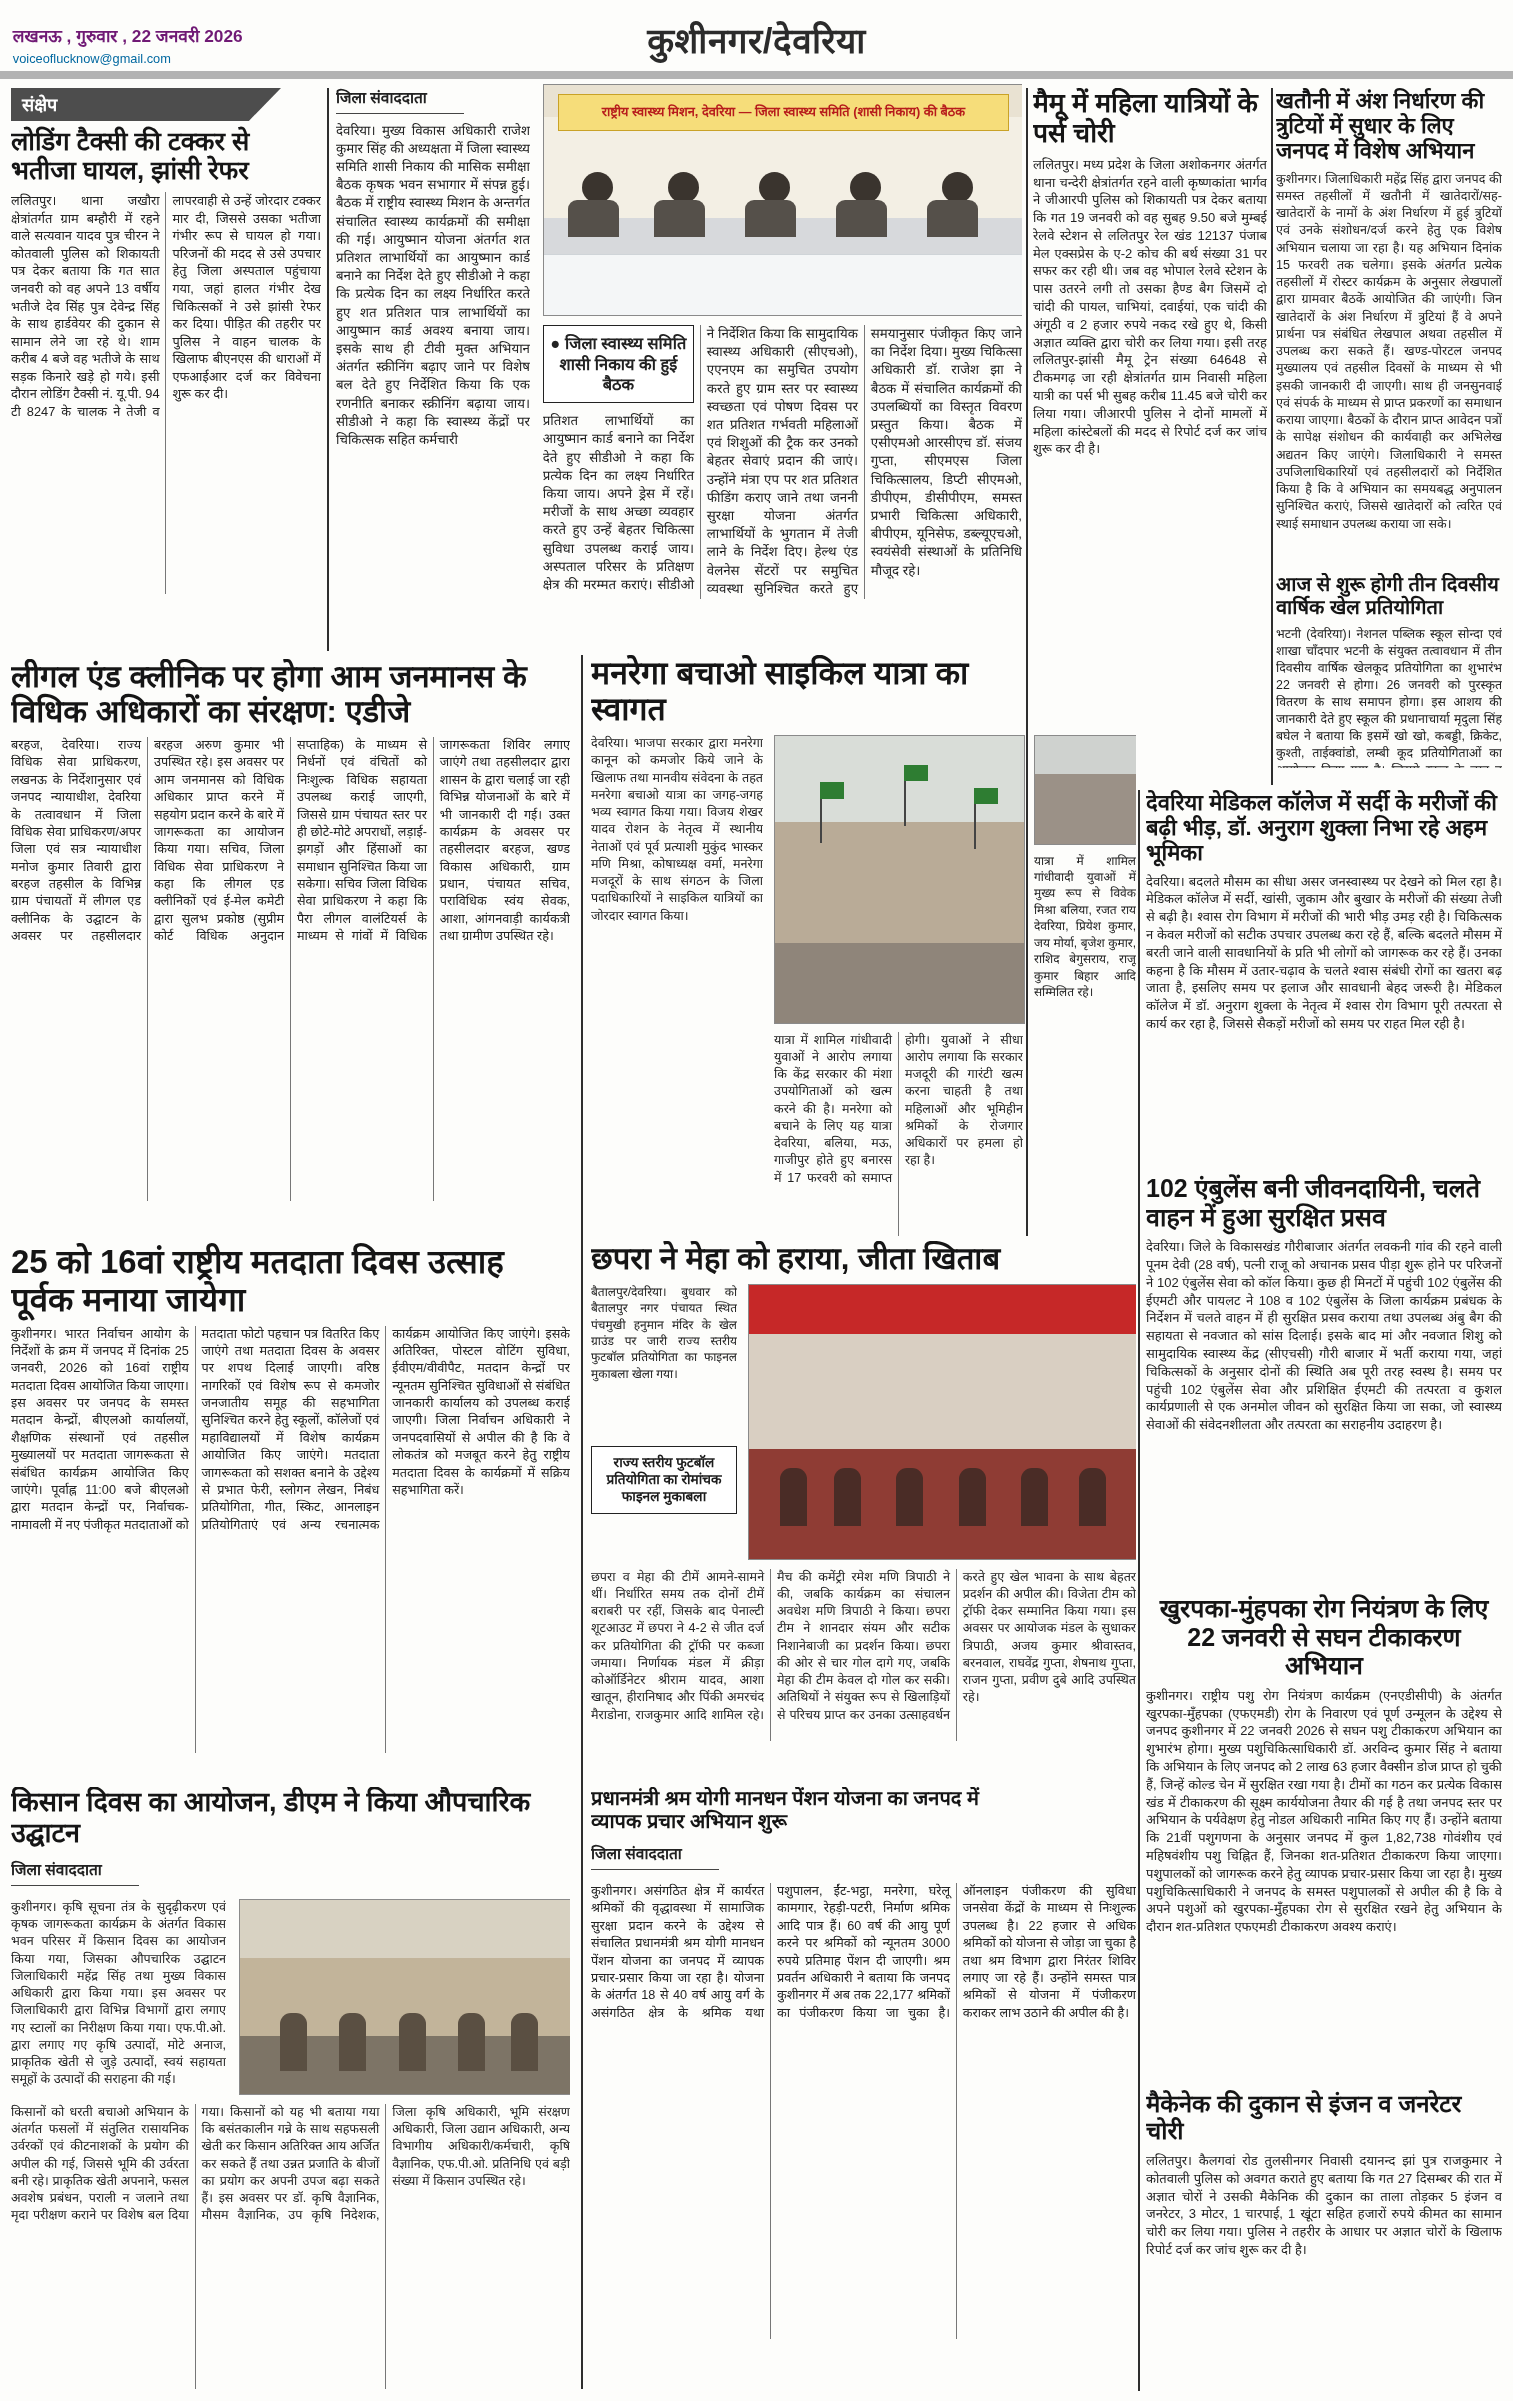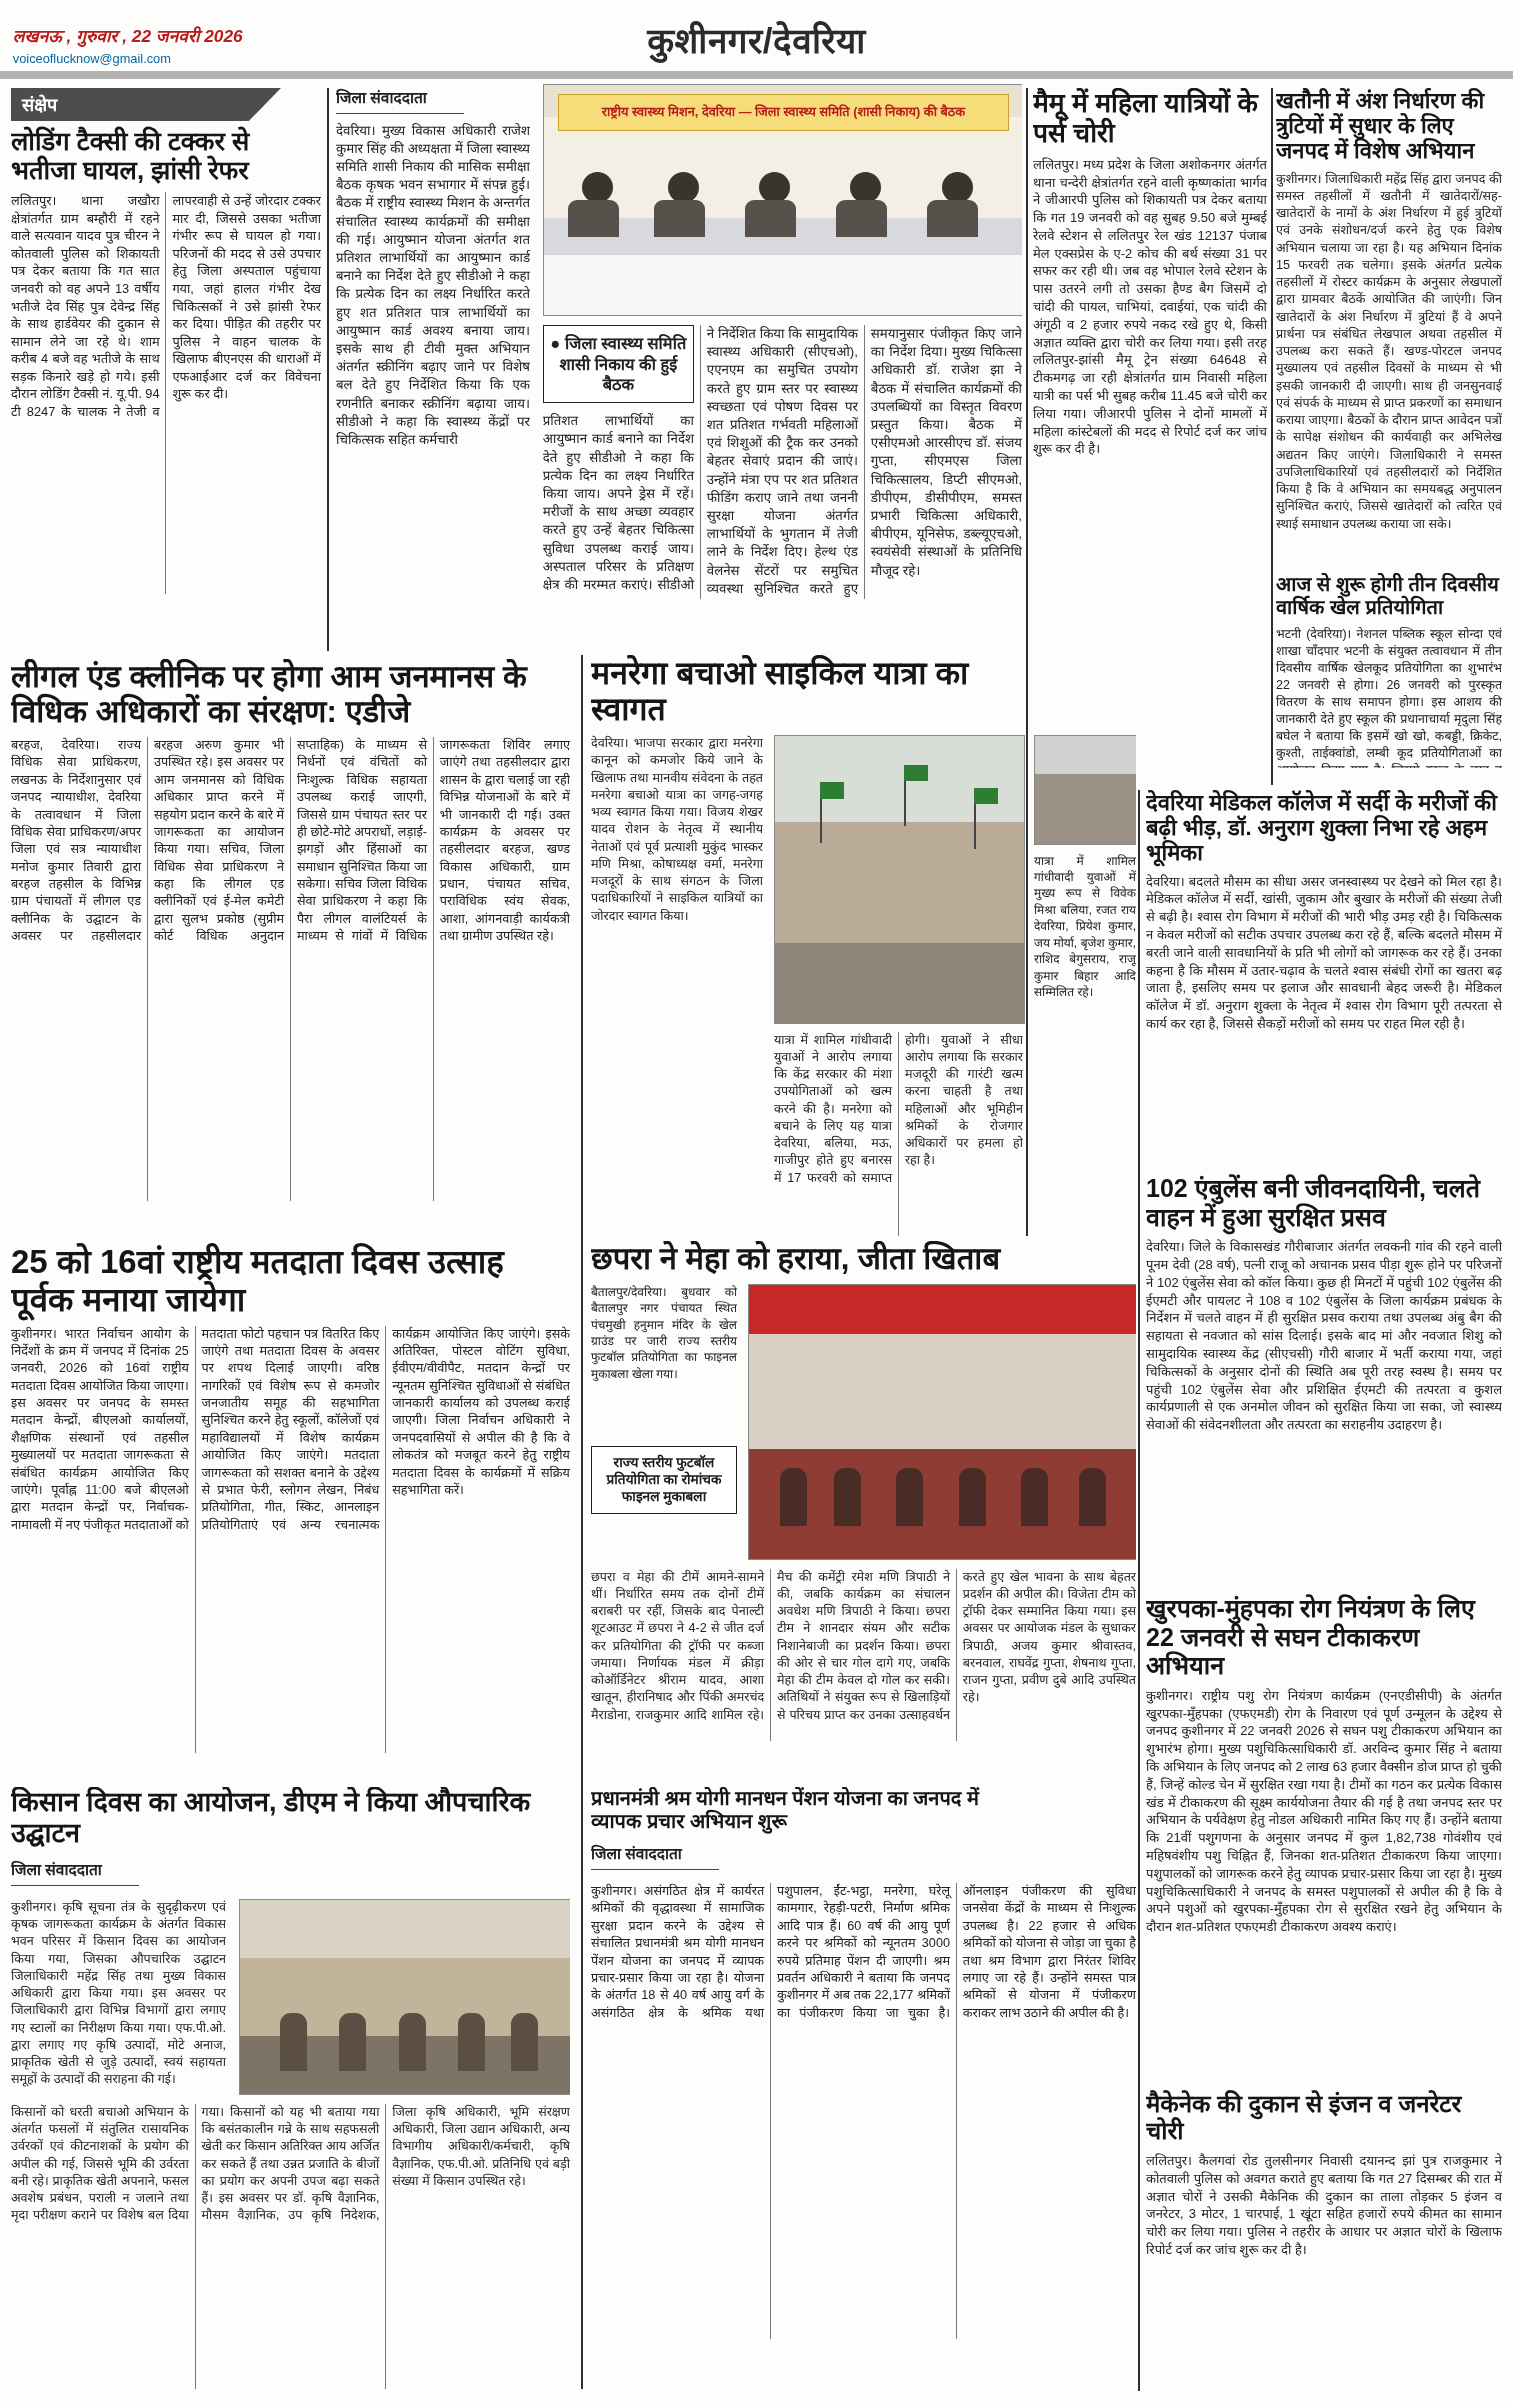--- a/index.html
+++ b/index.html
@@ -1,19 +1,19 @@
 <!DOCTYPE html>
 <html style="font-size:14.6px"><head>
 <meta charset="utf-8">
 <style>
   html,body{margin:0;padding:0;background:#e8e8e4;}
   #page{position:relative;width:1513px;height:2401px;background:#fdfdfb;margin:0 auto;
         font-family:"Liberation Sans","DejaVu Sans",sans-serif;color:#1c1c1c;overflow:hidden;}
   
-  .dateline{position:absolute;left:12.8px;top:24px;font-size:17.3px;font-weight:bold;color:#b91c1c;font-style:italic;}
+  .dateline{position:absolute;left:12.8px;top:24px;font-size:17.3px;font-weight:bold;color:#701a75;}
   .email{position:absolute;left:12.8px;top:51px;font-size:12.8px;color:#0369a1;}
   .edition{position:absolute;left:0;right:0;top:16.4px;text-align:center;font-size:35px;font-weight:bold;color:#2b2b2b;letter-spacing:0.5px;}
   .masthead{position:absolute;right:14.6px;top:9px;font-size:42px;font-weight:bold;color:#111;white-space:nowrap;}
   .masthead .gray{color:#9a9a9a;}
   .pagenum{color:#9a9a9a;font-size:40px;margin-left:12.8px;}
   .grayrule{position:absolute;left:0;top:71px;width:1513px;height:8.2px;background:#b3b3b3;}
   
   .art{position:absolute;overflow:hidden;}
   .hl{font-weight:bold;color:#151515;line-height:1.14;margin:0 0 7.3px 0;}
   .byline{font-size:15.5px;font-weight:bold;color:#222;border-bottom:1.4px solid #444;
@@ -188,21 +188,21 @@
     <h2 class="hl" style="font-size:22px;">देवरिया मेडिकल कॉलेज में सर्दी के मरीजों की बढ़ी भीड़, डॉ. अनुराग शुक्ला निभा रहे अहम भूमिका</h2>
     <div class="body" style="height:301px;font-size:13px;">देवरिया। बदलते मौसम का सीधा असर जनस्वास्थ्य पर देखने को मिल रहा है। मेडिकल कॉलेज में सर्दी, खांसी, जुकाम और बुखार के मरीजों की संख्या तेजी से बढ़ी है। श्वास रोग विभाग में मरीजों की भारी भीड़ उमड़ रही है। चिकित्सक न केवल मरीजों को सटीक उपचार उपलब्ध करा रहे हैं, बल्कि बदलते मौसम में बरती जाने वाली सावधानियों के प्रति भी लोगों को जागरूक कर रहे हैं। उनका कहना है कि मौसम में उतार-चढ़ाव के चलते श्वास संबंधी रोगों का खतरा बढ़ जाता है, इसलिए समय पर इलाज और सावधानी बेहद जरूरी है। मेडिकल कॉलेज में डॉ. अनुराग शुक्ला के नेतृत्व में श्वास रोग विभाग पूरी तत्परता से कार्य कर रहा है, जिससे सैकड़ों मरीजों को समय पर राहत मिल रही है।</div>
   </div>
 
   <div class="art" style="left:1146px;top:1174px;width:356px;height:416px;">
     <h2 class="hl" style="font-size:25px;">102 एंबुलेंस बनी जीवनदायिनी, चलते वाहन में हुआ सुरक्षित प्रसव</h2>
     <div class="body" style="height:330px;font-size:13px;">देवरिया। जिले के विकासखंड गौरीबाजार अंतर्गत लवकनी गांव की रहने वाली पूनम देवी (28 वर्ष), पत्नी राजू को अचानक प्रसव पीड़ा शुरू होने पर परिजनों ने 102 एंबुलेंस सेवा को कॉल किया। कुछ ही मिनटों में पहुंची 102 एंबुलेंस की ईएमटी और पायलट ने 108 व 102 एंबुलेंस के जिला कार्यक्रम प्रबंधक के निर्देशन में चलते वाहन में ही सुरक्षित प्रसव कराया तथा उपलब्ध अंबु बैग की सहायता से नवजात को सांस दिलाई। इसके बाद मां और नवजात शिशु को सामुदायिक स्वास्थ्य केंद्र (सीएचसी) गौरी बाजार में भर्ती कराया गया, जहां चिकित्सकों के अनुसार दोनों की स्थिति अब पूरी तरह स्वस्थ है। समय पर पहुंची 102 एंबुलेंस सेवा और प्रशिक्षित ईएमटी की तत्परता व कुशल कार्यप्रणाली से एक अनमोल जीवन को सुरक्षित किया जा सका, जो स्वास्थ्य सेवाओं की संवेदनशीलता और तत्परता का सराहनीय उदाहरण है।</div>
   </div>
 
   <div class="art" style="left:1146px;top:1594px;width:356px;height:493px;">
-    <h2 class="hl" style="font-size:25px;">खुरपका-मुंहपका रोग नियंत्रण के लिए 22 जनवरी से सघन टीकाकरण अभियान</h2>
+    <h2 class="hl" style="font-size:25px;text-align:center;">खुरपका-मुंहपका रोग नियंत्रण के लिए 22 जनवरी से सघन टीकाकरण अभियान</h2>
     <div class="body" style="height:411px;font-size:13px;">कुशीनगर। राष्ट्रीय पशु रोग नियंत्रण कार्यक्रम (एनएडीसीपी) के अंतर्गत खुरपका-मुँहपका (एफएमडी) रोग के निवारण एवं पूर्ण उन्मूलन के उद्देश्य से जनपद कुशीनगर में 22 जनवरी 2026 से सघन पशु टीकाकरण अभियान का शुभारंभ होगा। मुख्य पशुचिकित्साधिकारी डॉ. अरविन्द कुमार सिंह ने बताया कि अभियान के लिए जनपद को 2 लाख 63 हजार वैक्सीन डोज प्राप्त हो चुकी हैं, जिन्हें कोल्ड चेन में सुरक्षित रखा गया है। टीमों का गठन कर प्रत्येक विकास खंड में टीकाकरण की सूक्ष्म कार्ययोजना तैयार की गई है तथा जनपद स्तर पर अभियान के पर्यवेक्षण हेतु नोडल अधिकारी नामित किए गए हैं। उन्होंने बताया कि 21वीं पशुगणना के अनुसार जनपद में कुल 1,82,738 गोवंशीय एवं महिषवंशीय पशु चिह्नित हैं, जिनका शत-प्रतिशत टीकाकरण किया जाएगा। पशुपालकों को जागरूक करने हेतु व्यापक प्रचार-प्रसार किया जा रहा है। मुख्य पशुचिकित्साधिकारी ने जनपद के समस्त पशुपालकों से अपील की है कि वे अपने पशुओं को खुरपका-मुँहपका रोग से सुरक्षित रखने हेतु अभियान के दौरान शत-प्रतिशत एफएमडी टीकाकरण अवश्य कराएं।</div>
   </div>
 
   <div class="art" style="left:1146px;top:2090px;width:356px;height:301px;">
     <h2 class="hl" style="font-size:24px;">मैकेनेक की दुकान से इंजन व जनरेटर चोरी</h2>
     <div class="body" style="height:237px;font-size:13px;">ललितपुर। कैलगवां रोड तुलसीनगर निवासी दयानन्द झां पुत्र राजकुमार ने कोतवाली पुलिस को अवगत कराते हुए बताया कि गत 27 दिसम्बर की रात में अज्ञात चोरों ने उसकी मैकेनिक की दुकान का ताला तोड़कर 5 इंजन व जनरेटर, 3 मोटर, 1 चारपाई, 1 खूंटा सहित हजारों रुपये कीमत का सामान चोरी कर लिया गया। पुलिस ने तहरीर के आधार पर अज्ञात चोरों के खिलाफ रिपोर्ट दर्ज कर जांच शुरू कर दी है।</div>
   </div>
 
 </div>
 

